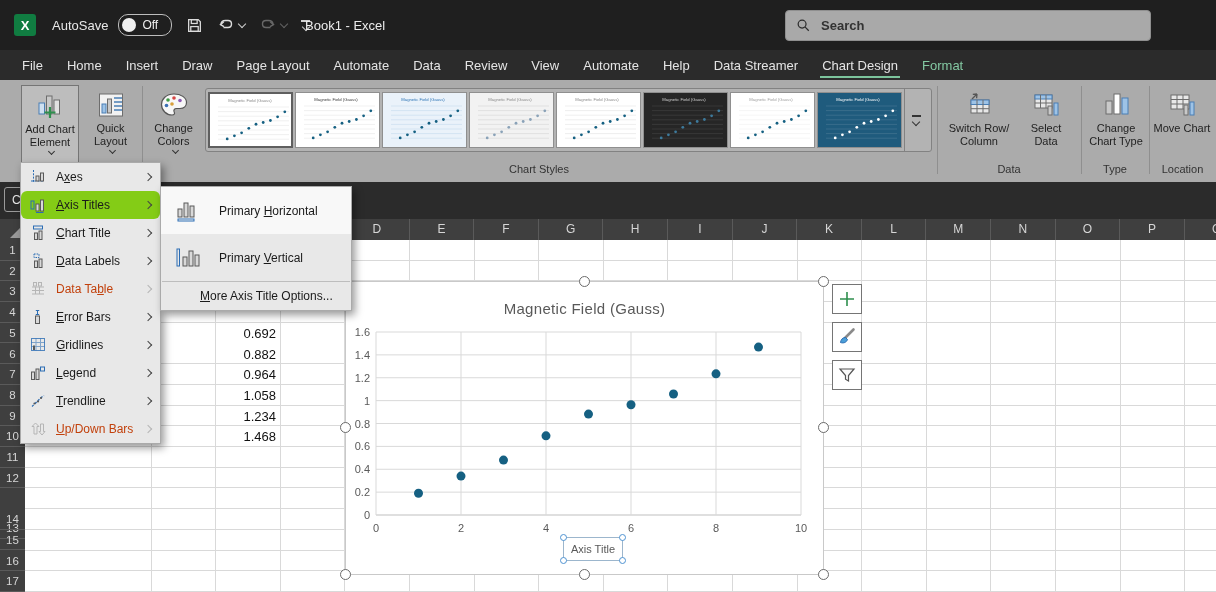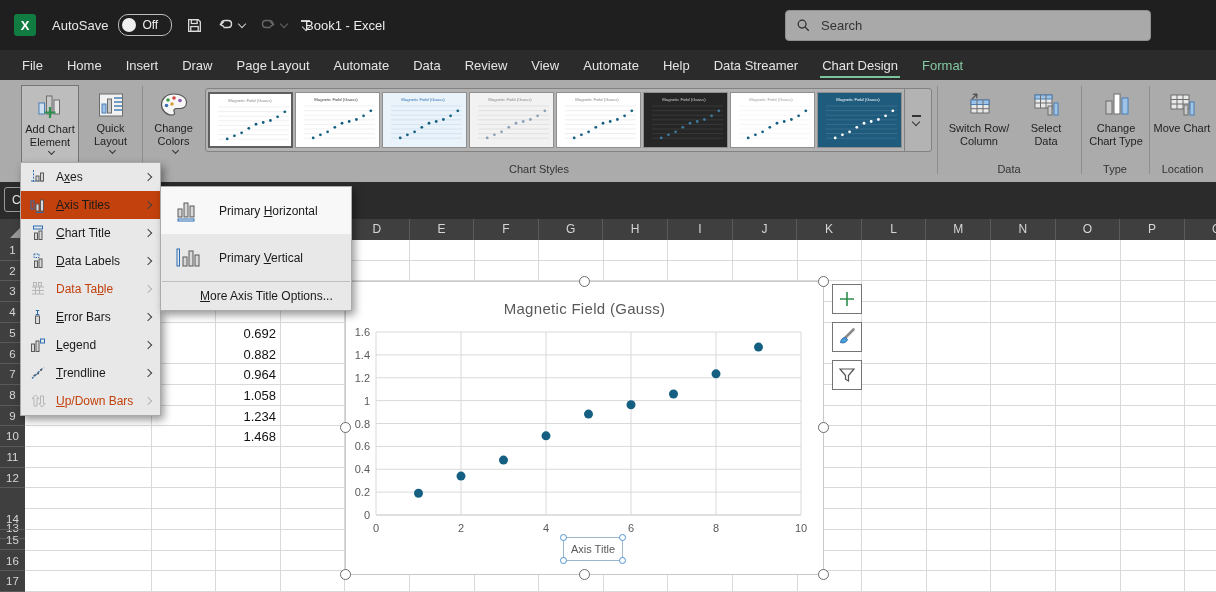--- a/index.html
+++ b/index.html
@@ -17,21 +17,21 @@
   .knob{width:14px;height:14px;border-radius:50%;background:#f0f0f0;margin:0 6px 0 3px;}
   .tb-ic{margin-left:14px;display:flex;align-items:center;}
   .chev{display:inline-block;width:5px;height:5px;border-right:1.4px solid #cfcfcf;
         border-bottom:1.4px solid #cfcfcf;transform:rotate(45deg);margin-left:4px;margin-top:-3px;}
   .dim{opacity:.38;}
   #doc-title{position:absolute;left:305px;top:0;height:50px;display:flex;align-items:center;font-size:13px;color:#ececec;}
   #searchbox{position:absolute;left:785px;top:10px;width:364px;height:29px;background:#a9a9a9;
              border:1px solid #8f8f8f;border-radius:4px;display:flex;align-items:center;}
   #searchbox svg{margin-left:10px;}
   #searchbox input{border:none;background:transparent;outline:none;font-size:13px;color:#2b2b2b;
-                   font-family:inherit;width:280px;margin-left:8px;}
+                   font-family:inherit;width:280px;margin-left:8px;font-weight:bold;}
   #searchbox input::placeholder{color:#333;opacity:1;}
   
   #tabsrow{position:absolute;left:0;top:50px;width:1216px;height:30px;background:#2b2b2b;
            display:flex;align-items:stretch;padding-left:10px;box-sizing:border-box;}
   .tab{padding:0 12px;display:flex;align-items:center;font-size:13px;color:#e4e4e4;position:relative;}
   .tab.contextual{color:#84c9a3;}
   .tab.active{color:#e5e5e5;}
   .tab.active::after{content:"";position:absolute;left:10px;right:10px;bottom:2px;height:2px;background:#7cc49c;}
   
   #ribbon{position:absolute;left:0;top:80px;width:1216px;height:102px;background:#ababab;color:#1f1f1f;}
@@ -85,21 +85,21 @@
              font-size:11px;color:#595959;}
   .sh{position:absolute;width:7px;height:7px;border:1.3px solid #4f93d2;background:#fff;
       border-radius:50%;box-sizing:border-box;}
   
   .sbtn{position:absolute;left:832px;width:30px;height:30px;background:#fff;border:1px solid #757575;
         box-sizing:border-box;display:flex;align-items:center;justify-content:center;z-index:4;}
   
   #menu{position:absolute;left:20px;top:162px;width:141px;background:#e8e8e8;border:1px solid #aaa;
         box-shadow:3px 4px 8px rgba(0,0,0,.4);z-index:10;box-sizing:border-box;}
   .mitem{height:28px;display:flex;align-items:center;font-size:12px;color:#1a1a1a;position:relative;}
-  .mitem.sel{background:#c2410c;}
+  .mitem.sel{background:#84cc16;border-radius:6px;}
   .mitem.dis{color:#c2410c;}
   .mitem .mic{width:16px;height:16px;margin-left:9px;}
   .mitem .mlabel{margin-left:10px;}
   .mitem .marrow{position:absolute;right:9px;width:5px;height:5px;border-right:1.4px solid #444;
                  border-top:1.4px solid #444;transform:rotate(45deg);}
   .mitem.dis .marrow{border-color:#b5b5b5;}
   #submenu{position:absolute;left:160px;top:186px;width:192px;background:#e8e8e8;border:1px solid #aaa;
            box-shadow:3px 4px 8px rgba(0,0,0,.4);z-index:11;box-sizing:border-box;}
   .smitem{height:47px;display:flex;align-items:center;font-size:12px;color:#1a1a1a;}
   .smitem.sel{background:#f8f8f8;}
@@ -620,20 +620,29 @@
       <div class="mitem">
         <span class="mic"><svg width="16" height="16" viewBox="0 0 16 16">
             <rect x="5.5" y="7" width="4" height="7.5" fill="#d9d9d9" stroke="#595959"></rect>
             <path d="M7.5 1.5v4M5.8 1.5h3.4M5.8 5.5h3.4" stroke="#2b6cb3"></path>
           </svg></span>
     <span class="mlabel"><u>E</u>rror Bars</span>
     <span class="marrow"></span>
       </div>
       <div class="mitem">
         <span class="mic"><svg width="16" height="16" viewBox="0 0 16 16">
+            <rect x="1.5" y="1.5" width="13" height="12" fill="none" stroke="#2b6cb3" opacity=".8"></rect>
+            <path d="M1.5 5.5h13M1.5 9.5h13M6 1.5v12M10.5 1.5v12" stroke="#2b6cb3" opacity=".55"></path>
+            <rect x="3" y="8.5" width="2" height="4.5" fill="#595959"></rect>
+          </svg></span>
+    <span class="mlabel"><u>G</u>ridlines</span>
+    <span class="marrow"></span>
+      </div>
+      <div class="mitem">
+        <span class="mic"><svg width="16" height="16" viewBox="0 0 16 16">
             <rect x="1.5" y="7" width="3" height="7.5" fill="#d9d9d9" stroke="#595959"></rect>
             <rect x="6" y="4" width="3" height="10.5" fill="#d9d9d9" stroke="#595959"></rect>
             <rect x="10.5" y="2" width="4" height="4" fill="none" stroke="#2b6cb3"></rect>
           </svg></span>
     <span class="mlabel"><u>L</u>egend</span>
     <span class="marrow"></span>
       </div>
       <div class="mitem">
         <span class="mic"><svg width="16" height="16" viewBox="0 0 16 16">
             <path d="M2 13.5 C6 10 9.5 5.5 14 2.5" fill="none" stroke="#2b6cb3" stroke-width="1.3" stroke-dasharray="2.4 1.6"></path>

